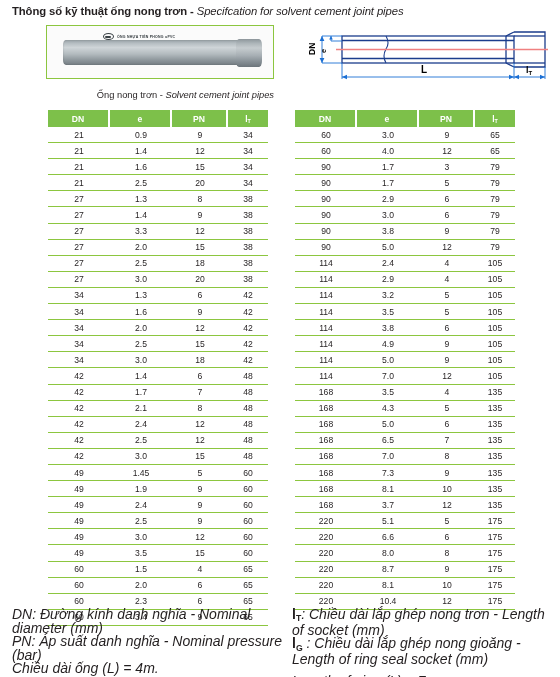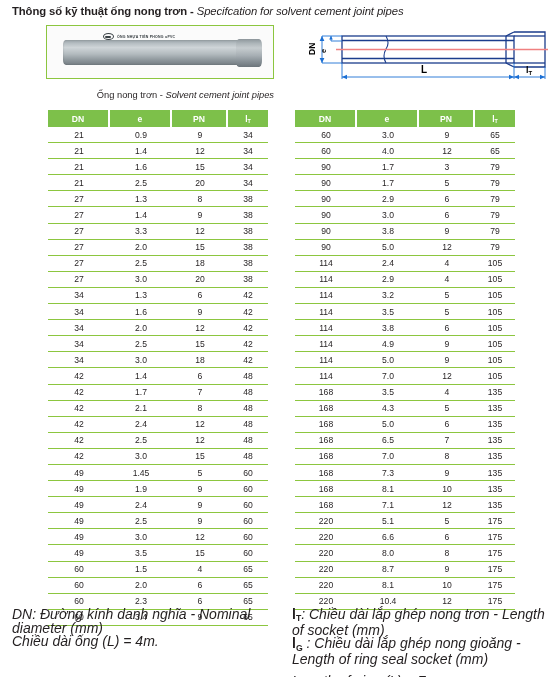--- a/index.html
+++ b/index.html
@@ -524,21 +524,21 @@
           <td class="col-l">135</td>
         </tr>
         <tr class="data-row">
           <td class="col-dn">168</td>
           <td class="col-e">8.1</td>
           <td class="col-pn">10</td>
           <td class="col-l">135</td>
         </tr>
         <tr class="data-row">
           <td class="col-dn">168</td>
-          <td class="col-e">7.1</td>
+          <td class="col-e">3.7</td>
           <td class="col-pn">12</td>
           <td class="col-l">135</td>
         </tr>
         <tr class="data-row">
           <td class="col-dn">220</td>
           <td class="col-e">5.1</td>
           <td class="col-pn">5</td>
           <td class="col-l">175</td>
         </tr>
         <tr class="data-row">
@@ -569,20 +569,21 @@
           <td class="col-dn">220</td>
           <td class="col-e">10.4</td>
           <td class="col-pn">12</td>
           <td class="col-l">175</td>
         </tr>
       </tbody>
   </table>
 
   <div class="notes left">
     <div>DN: Đường kính danh nghĩa - Nominal diameter (mm)</div>
+    <div>PN: Áp suất danh nghĩa - Nominal pressure (bar)</div>
     <div>Chiều dài ống (L) = 4m.</div>
   </div>
 
   <div class="notes right">
     <div><span class="sym">l</span><sub class="sym">T</sub><span>: Chiều dài lắp ghép nong trơn - Length of socket (mm)</span></div>
     <div><span class="sym">l</span><sub class="sym">G</sub><span> : Chiều dài lắp ghép nong gioăng - Length of ring seal socket (mm)</span></div>
     <span class="gap"></span>
     <div>Length of pipe (L) = 7m.</div>
   </div>
 

